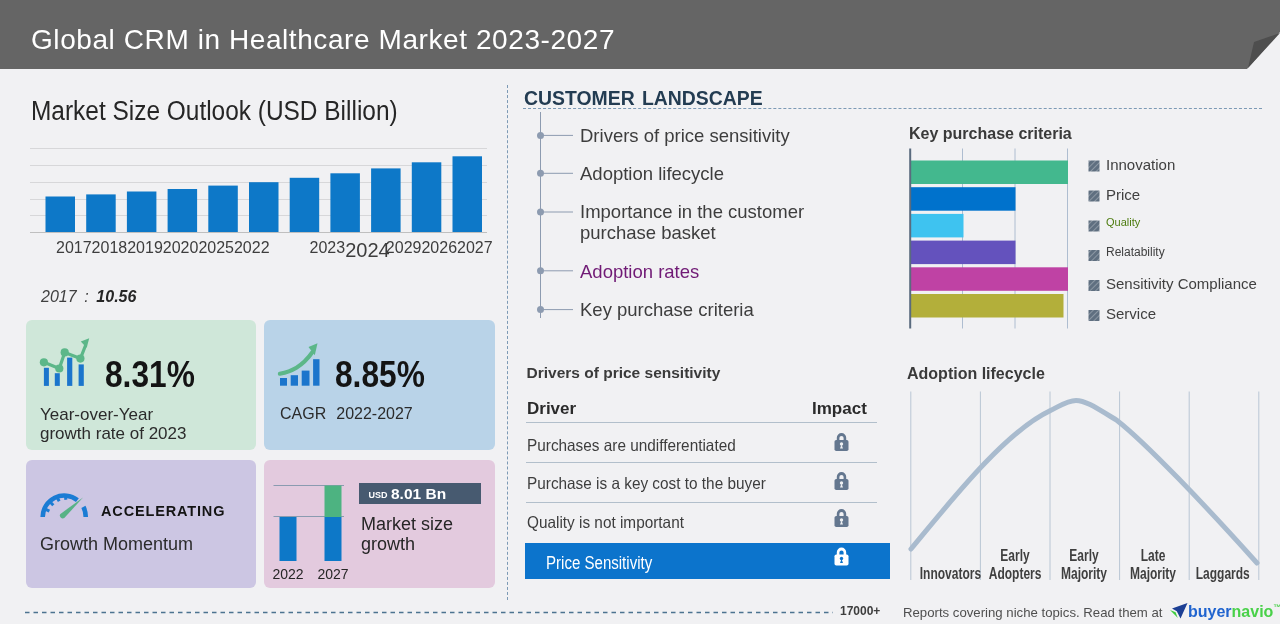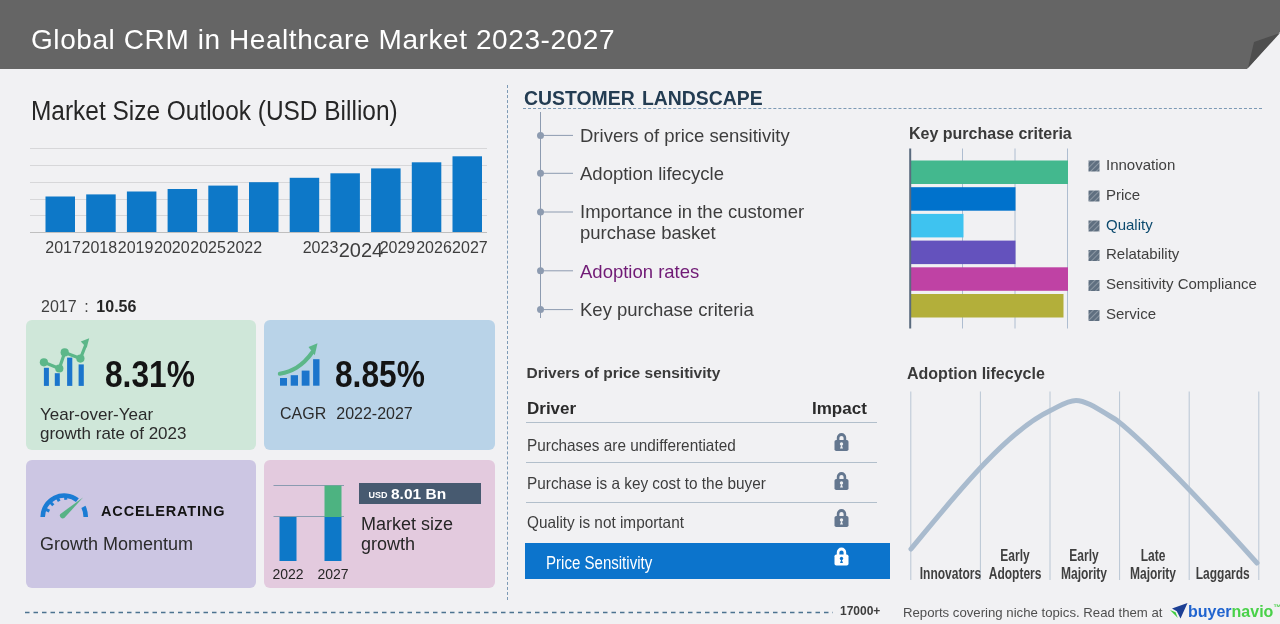--- a/index.html
+++ b/index.html
@@ -38,34 +38,34 @@
     <rect x="289.7" y="177.8" width="29.5" height="54.7"></rect>
     <rect x="330.4" y="173.3" width="29.5" height="59.2"></rect>
     <rect x="371.1" y="168.4" width="29.5" height="64.1"></rect>
     <rect x="411.8" y="162.3" width="29.5" height="70.2"></rect>
     <rect x="452.5" y="156.3" width="29.5" height="76.2"></rect>
   </g>
   <line x1="30" y1="232.5" x2="487" y2="232.5" stroke="#bfbfbf" stroke-width="1"></line>
 </svg>
 <div class="abs" style="left:30px;top:239px;width:458px;">
   <div style="display:flex;">
-    <div style="width:40.7px;text-align:center;margin-left:15px;font-size:16px;color:#3d3d3d;">2017</div>
+    <div style="width:40.7px;text-align:center;margin-left:26px;font-size:16px;color:#3d3d3d;">2017</div>
     <div style="width:40.7px;text-align:center;font-size:16px;color:#3d3d3d;">2018</div>
     <div style="width:40.7px;text-align:center;font-size:16px;color:#3d3d3d;">2019</div>
     <div style="width:40.7px;text-align:center;font-size:16px;color:#3d3d3d;">2020</div>
     <div style="width:40.7px;text-align:center;font-size:16px;color:#3d3d3d;">2025</div>
     <div style="width:40.7px;text-align:center;font-size:16px;color:#3d3d3d;">2022</div>
     <div style="width:40.7px;text-align:center;font-size:16px;color:#3d3d3d;margin-left:40px;">2023</div>
     <div style="width:40.7px;text-align:center;font-size:20px;color:#3d3d3d;">2024</div>
     <div style="width:40.7px;text-align:center;font-size:16px;color:#3d3d3d;">2029</div>
     <div style="width:40.7px;text-align:right;font-size:16px;color:#3d3d3d;">2026</div>
     <div style="width:40.7px;text-align:center;font-size:16px;color:#3d3d3d;">2027</div>
   </div>
 </div>
-<div class="abs nw" style="left:41px;top:298px;font-size:16px;color:#404040;">2017  :  <b style="color:#262626;">10.56</b></div>
+<div class="abs nw" style="left:41px;top:288px;font-size:16px;color:#404040;font-style:italic;">2017  :  <b style="color:#262626;">10.56</b></div>
 
 <div class="abs" style="left:26px;top:320px;width:230px;height:130px;background:#cfe7d9;border-radius:6px;"></div>
 <svg class="abs" style="left:36px;top:334px;" width="58" height="56" viewBox="0 0 58 56">
   <g fill="#1b75cc">
     <rect x="7.9" y="33.8" width="5" height="18.1"></rect>
     <rect x="18.8" y="39.2" width="5" height="12.7"></rect>
     <rect x="31.1" y="23.6" width="5.2" height="28.3"></rect>
     <rect x="42.6" y="30.4" width="5.2" height="21.5"></rect>
   </g>
   <polyline points="7.9,28.3 23.3,34.5 28.7,18.4 44.4,24.6 49.5,11.5" fill="none" stroke="#5cb789" stroke-width="3.2" stroke-linecap="round" stroke-linejoin="round"></polyline>
@@ -176,22 +176,22 @@
     <rect x="193.5" y="20.5" width="11" height="11" fill="url(#hatch)"></rect>
     <rect x="193.5" y="50.5" width="11" height="11" fill="url(#hatch)"></rect>
     <rect x="193.5" y="80.5" width="11" height="11" fill="url(#hatch)"></rect>
     <rect x="193.5" y="110" width="11" height="11" fill="url(#hatch)"></rect>
     <rect x="193.5" y="140" width="11" height="11" fill="url(#hatch)"></rect>
     <rect x="193.5" y="170" width="11" height="11" fill="url(#hatch)"></rect>
   </g>
 </svg>
 <div class="abs nw" style="left:1106px;top:155.5px;font-size:15px;color:#404040;">Innovation</div>
 <div class="abs nw" style="left:1106px;top:185.5px;font-size:15px;color:#404040;">Price</div>
-<div class="abs nw" style="left:1106px;top:215.5px;font-size:15px;color:#0c4a6e;">Quality</div>
-<div class="abs nw" style="left:1106px;top:245px;font-size:15px;color:#404040;">Relatability</div>
+<div class="abs nw" style="left:1106px;top:215.5px;font-size:11px;color:#4d7c0f;">Quality</div>
+<div class="abs nw" style="left:1106px;top:245px;font-size:12px;color:#404040;">Relatability</div>
 <div class="abs nw" style="left:1106px;top:275px;font-size:15px;color:#404040;">Sensitivity Compliance</div>
 <div class="abs nw" style="left:1106px;top:305px;font-size:15px;color:#404040;">Service</div>
 
 <div class="abs nw" style="left:526.5px;top:364px;font-size:15.5px;font-weight:bold;color:#3a3a3a;">Drivers of price sensitivity</div>
 <div class="abs nw" style="left:527px;top:399px;font-size:17px;font-weight:bold;color:#2b2b2b;">Driver</div>
 <div class="abs nw" style="left:812px;top:399px;font-size:17px;font-weight:bold;color:#2b2b2b;">Impact</div>
 <div class="abs" style="left:526px;top:421.5px;width:351px;border-top:1px solid #b2bfcb;"></div>
 <div class="abs nw" style="left:527px;top:435.6px;font-size:16.5px;color:#3d3d3d;transform:scaleX(0.93);transform-origin:left top;">Purchases are undifferentiated</div>
 <div class="abs" style="left:526px;top:462px;width:351px;border-top:1px solid #b2bfcb;"></div>
 <div class="abs nw" style="left:527px;top:474.4px;font-size:16.5px;color:#3d3d3d;transform:scaleX(0.93);transform-origin:left top;">Purchase is a key cost to the buyer</div>

